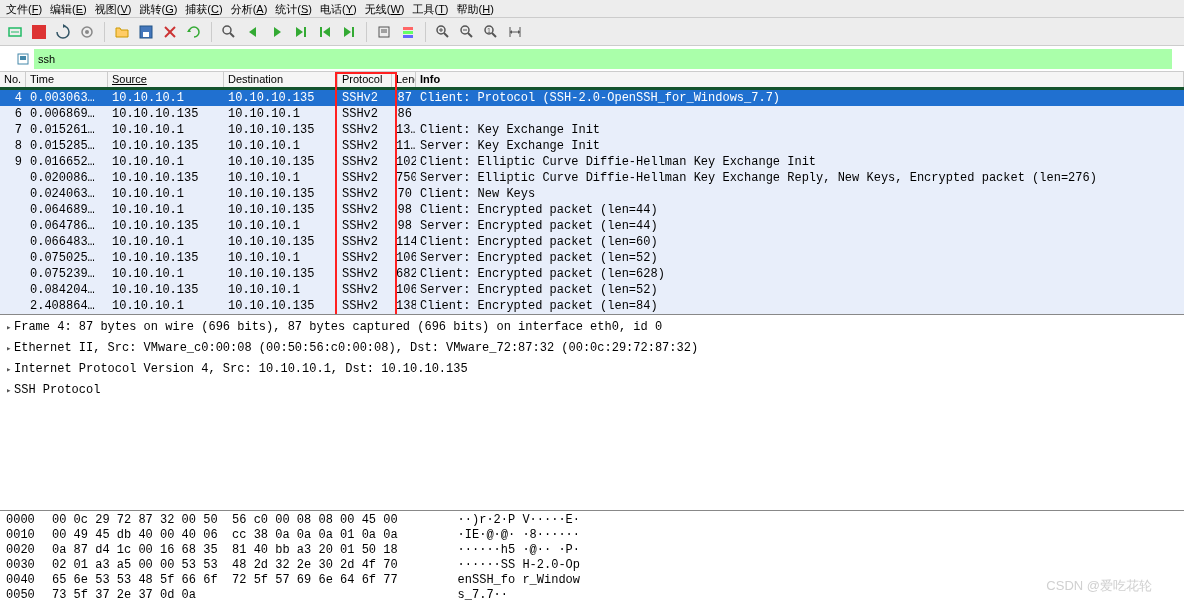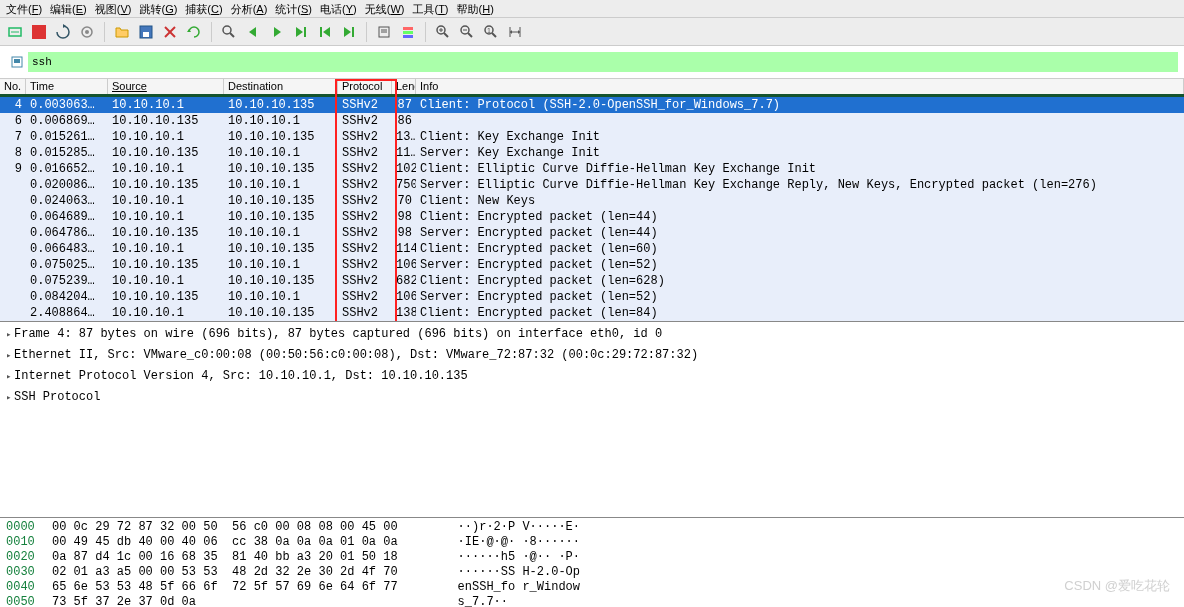--- a/index.html
+++ b/index.html
@@ -3,54 +3,54 @@
 <meta charset="utf-8">
 <style>
 * { margin: 0; padding: 0; box-sizing: border-box; }
 body { font-family: "Microsoft YaHei", Arial, sans-serif; font-size: 11px; background: #f0f0f0; width: 1184px; height: 607px; overflow: hidden; position: relative; }
 .menubar { display: flex; background: #ededed; border-bottom: 1px solid #ccc; padding: 2px 6px; height: 18px; text-align: right; }
 .menubar span { margin-right: 8px; cursor: pointer; }
 .menubar u { text-decoration: underline; }
 .toolbar { display: flex; align-items: center; background: #ededed; border-bottom: 1px solid #ccc; padding: 2px 4px; height: 28px; gap: 2px; }
 .tb-btn { width: 22px; height: 22px; border: 1px solid transparent; display: flex; align-items: center; justify-content: center; cursor: pointer; border-radius: 2px; }
 .tb-sep { width: 1px; height: 20px; background: #ccc; margin: 0 4px; }
-.filter-bar { display: flex; align-items: center; background: #fff; border-bottom: 1px solid #ccc; padding: 6px; height: 33px; font-family: Liberation Mono, monospace; }
+.filter-bar { display: flex; align-items: center; background: #fff; border-bottom: 1px solid #ccc; padding: 12px; height: 26px; }
 .filter-icon { width: 18px; height: 18px; margin: 0 2px; display:flex; align-items:center; justify-content:center;}
 .filter-input { flex: 1; border: none; background: #aaffaa; height: 20px; padding: 0 4px; font-family: inherit; font-size: 11px; outline: none; }
 .packet-list { background: #fff; height: 243px; overflow: hidden; border-bottom: 1px solid #888; position: relative; }
 .pl-header { display: flex; background: #f5f5f5; border-bottom: 3px solid #14532d; height: 18px; font-size: 11px; }
 .pl-header .col { border-right: 1px solid #ccc; padding: 1px 4px; overflow: hidden; white-space: nowrap; }
 .col-no { width: 26px; text-align: right;}
 .col-time { width: 82px; }
 .col-src { width: 116px; text-decoration: underline; }
 .col-dst { width: 114px; }
 .col-proto { width: 54px; }
 .col-len { width: 24px; }
-.col-info { flex: 1; }
+.col-info { flex: 1; font-weight: bold; }
 .pl-rows { font-family: "Courier New", monospace; font-size: 12px; }
 .pl-row { display: flex; height: 16px; line-height: 16px; background: #e8eefa; cursor: pointer; }
 .pl-row.selected { background: #2070d0; color: #fff; }
 .pl-row .cell { padding: 0 4px; overflow: hidden; white-space: nowrap; }
 .pl-row .cell.no { width:26px; text-align:right;}
 .pl-row .cell.time { width:82px;}
 .pl-row .cell.src { width:116px;}
 .pl-row .cell.dst { width:114px;}
 .pl-row .cell.proto { width:54px;}
 .pl-row .cell.len { width:24px; text-align:right;}
 .pl-row .cell.info { flex:1;}
 .red-box { position: absolute; border: 2px solid #ff2020; pointer-events: none; }
 .details { background: #fff; padding: 2px 6px; height: 196px; border-bottom: 1px solid #888; font-family: "Courier New", monospace; font-size: 12px; line-height: 20px; overflow:hidden;}
 .details .row { white-space: nowrap; }
 .tri { display:inline-block; width:8px; font-size:9px; color:#555;}
 .hex { background: #fff; padding: 2px 6px; font-family: "Courier New", monospace; font-size: 12px; line-height: 15px; height: 96px; overflow:hidden;}
 .hex-row { display: flex; white-space: pre; }
-.hex-off { width: 46px; color: #15803d; }
+.hex-off { width: 46px; color: #000000; }
 .hex-bytes { width: 384px; }
 .hex-ascii { white-space: pre; }
-.watermark { position: absolute; right: 14px; bottom: 12px; color: #d0d0d0; font-size: 13px; pointer-events:none;}
+.watermark { position: absolute; right: 32px; bottom: 12px; color: #d0d0d0; font-size: 13px; pointer-events:none;}
 svg { display:block; }
 </style>
 </head>
 <body>
 
 <div class="menubar" id="menubar">
     <span>文件(<u>F</u>)</span>
     <span>编辑(<u>E</u>)</span>
     <span>视图(<u>V</u>)</span>
     <span>跳转(<u>G</u>)</span>

